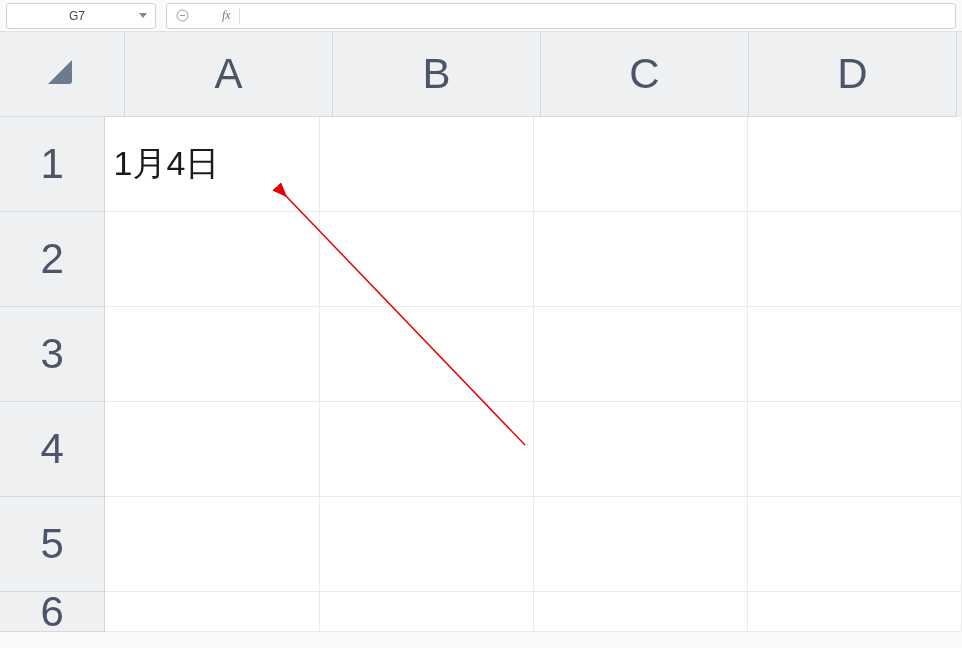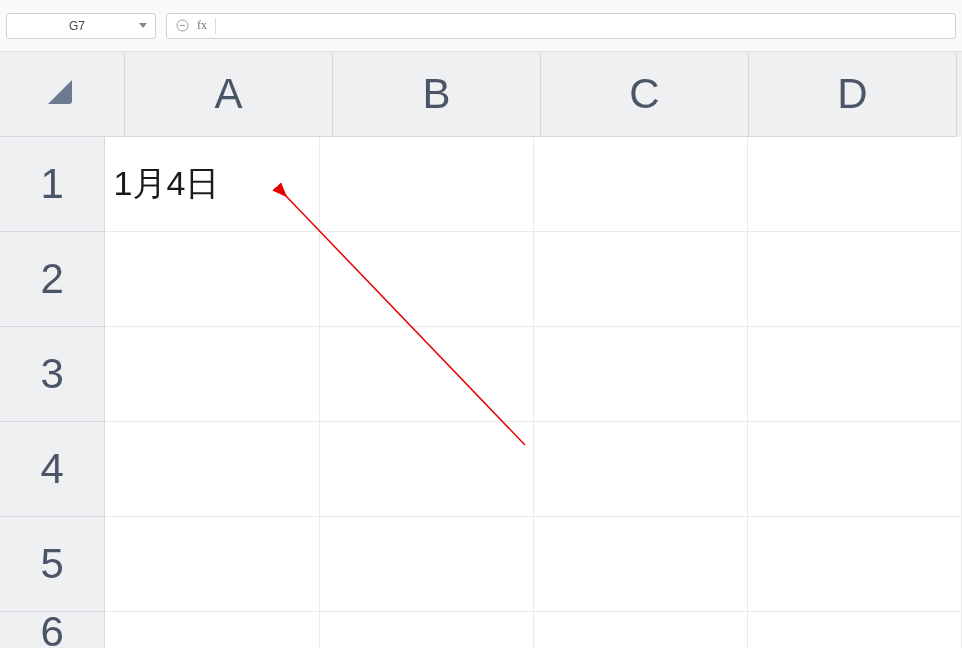--- a/index.html
+++ b/index.html
@@ -16,21 +16,21 @@
       position: relative;
     }
     
     .formula-bar {
       display: flex;
       align-items: center;
       background: #fafafa;
       padding: 4px 6px;
       gap: 10px;
       border-bottom: 1px solid #e0e0e0;
-      height: 52px;
+      height: 32px;
     }
     .name-box {
       width: 150px;
       height: 26px;
       background: #ffffff;
       border: 1px solid #d0d0d0;
       border-radius: 3px;
       display: flex;
       align-items: center;
       justify-content: space-between;
@@ -66,23 +66,25 @@
     .cancel-icon {
       width: 14px;
       height: 14px;
       display: flex;
       align-items: center;
       justify-content: center;
       color: #888;
       cursor: pointer;
     }
     .fx-label {
+      font-style: italic;
       font-size: 12px;
       color: #777;
       font-family: Georgia, serif;
+      margin-left: 25px;
     }
     .divider-small {
       width: 1px;
       height: 16px;
       background: #ddd;
     }
     .formula-input {
       flex: 1;
       border: none;
       outline: none;

